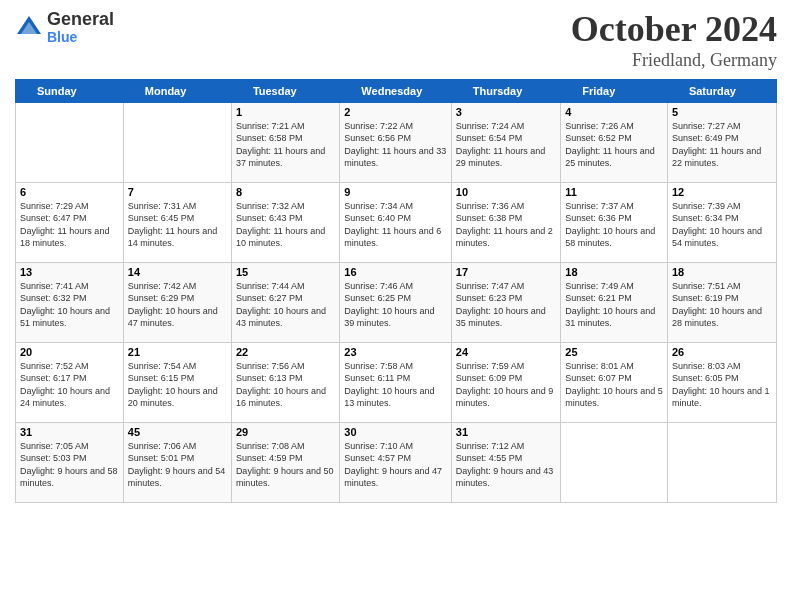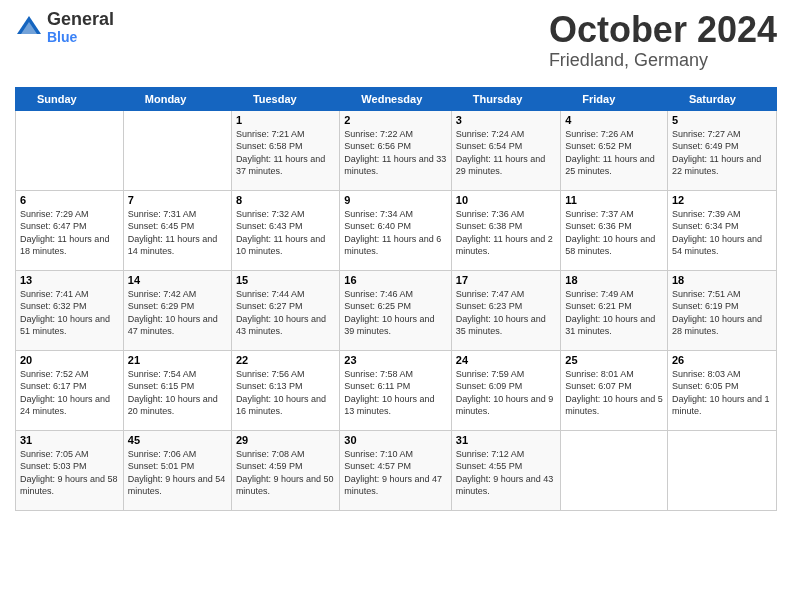--- a/index.html
+++ b/index.html
@@ -12,21 +12,21 @@
     }
     .page {
       width: 792px;
       height: 612px;
       padding: 10px 15px;
     }
     .header {
       display: flex;
       justify-content: space-between;
       align-items: flex-start;
-      margin-bottom: 16px;
+      margin-bottom: 8px;
     }
     .logo {
       display: flex;
       align-items: center;
       gap: 4px;
     }
     .logo-text {
       display: flex;
       flex-direction: column;
       line-height: 1.1;
@@ -39,20 +39,22 @@
     .logo-blue {
       font-size: 14px;
       font-weight: bold;
       color: #3b82f6;
     }
     .logo-icon {
       width: 28px;
       height: 28px;
     }
     .title-block {
+      text-align: right;
+      font-family: Liberation Serif, serif;
     }
     .month-title {
       font-size: 36px;
       font-weight: bold;
       color: #333;
       line-height: 1.1;
     }
     .location {
       font-size: 18px;
       color: #555;

